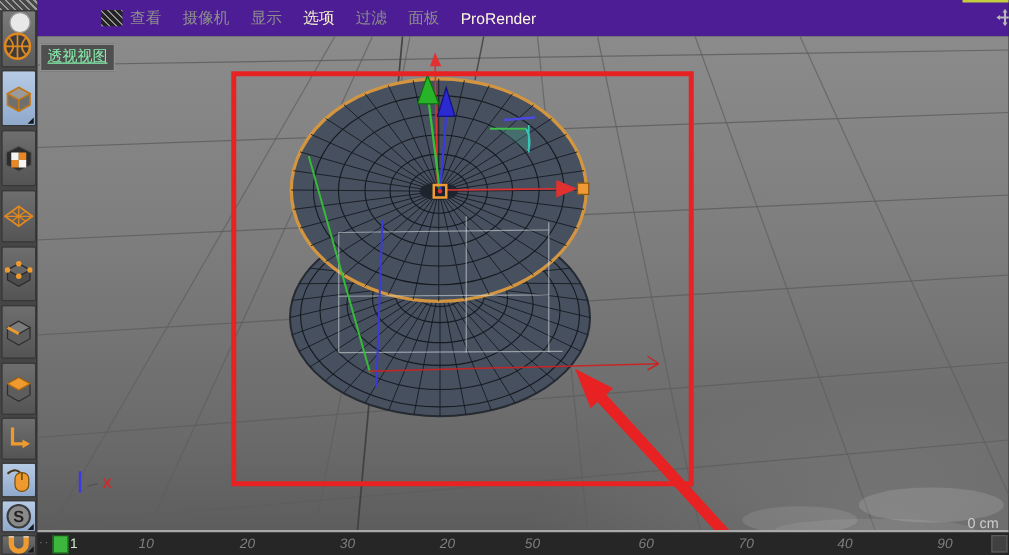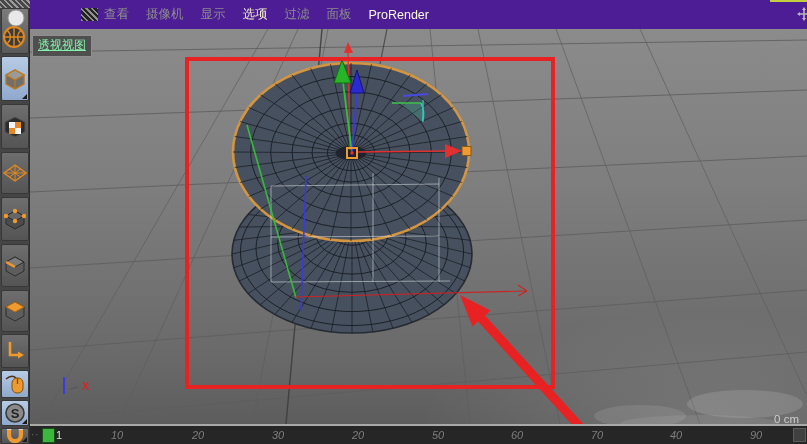--- a/index.html
+++ b/index.html
@@ -349,19 +349,19 @@
 
 <div id="ruler-sep"></div>
 <div id="ruler">
   <span id="frame-dots">··</span>
   <div id="frame-marker"></div>
   <span id="frame-num">1</span>
   <span class="tick" style="left:75px">10</span>
   <span class="tick" style="left:156px">20</span>
   <span class="tick" style="left:236px">30</span>
   <span class="tick" style="left:316px">20</span>
-  <span class="tick" style="left:396px">50</span>
+  <span class="tick" style="left:384px">50</span>
   <span class="tick" style="left:475px">60</span>
   <span class="tick" style="left:555px">70</span>
   <span class="tick" style="left:634px">40</span>
   <span class="tick" style="left:714px">90</span>
   <div id="ruler-end"></div>
 </div>
 
 </body></html>

